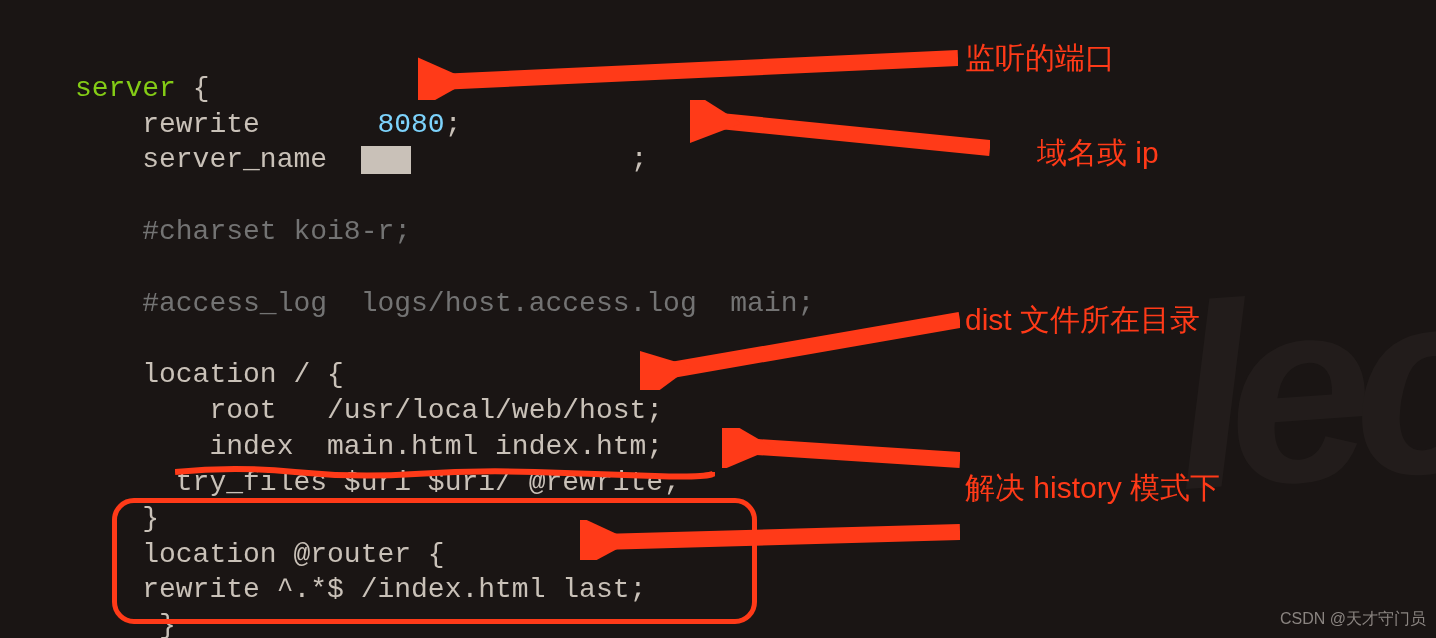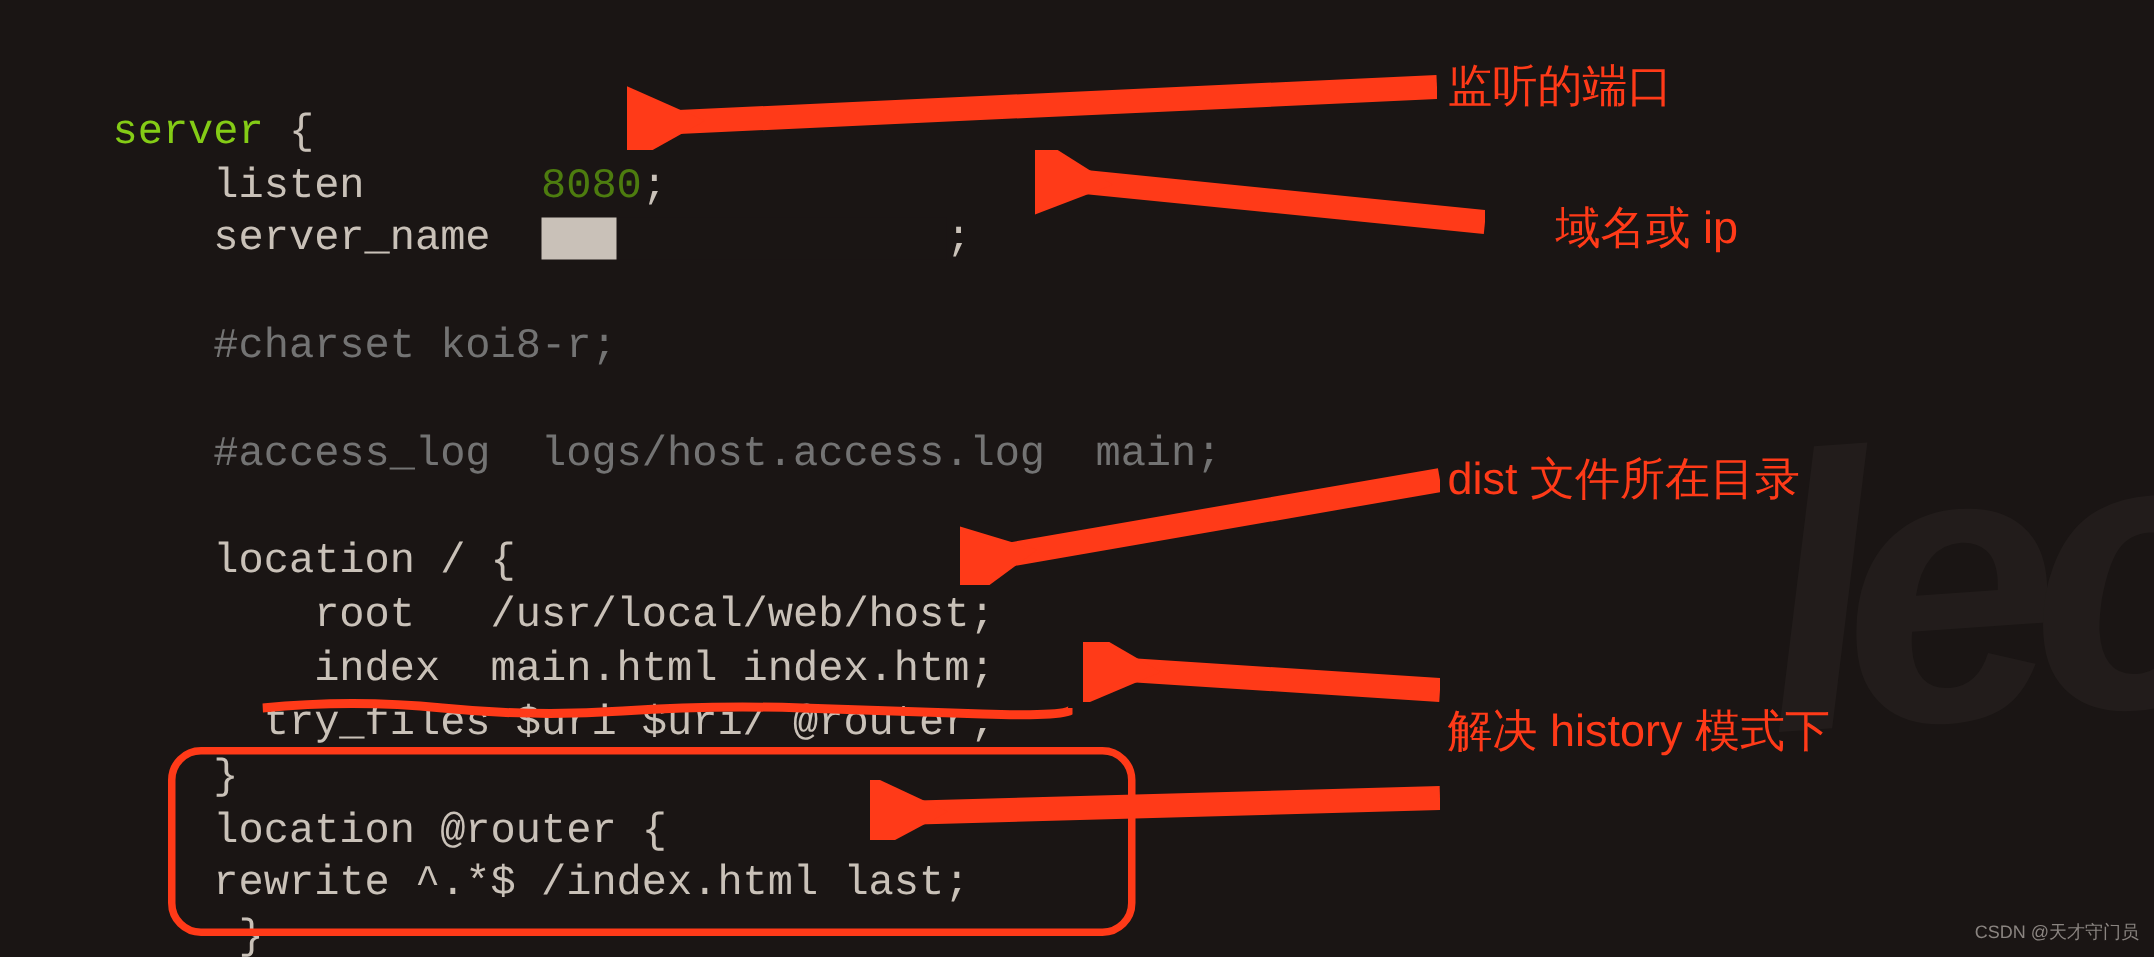--- a/index.html
+++ b/index.html
@@ -14,21 +14,21 @@
     overflow: hidden;
   }
   .code-area {
     position: absolute;
     top: 35px;
     left: 75px;
     line-height: 1.28;
     white-space: pre;
   }
   .kw { color: #84cc16; }
-  .num { color: #4d7c0f; margin-top: 33px; }
+  .num { color: #7dd3fc; margin-top: 33px; }
   .comment { color: #737373; }
   .plain { color: #c9c1b8; }
   .redacted {
     display: inline-block;
     width: 270px;
     height: 28px;
     background: #1a1514;
     position: relative;
     vertical-align: middle;
   }
@@ -54,21 +54,21 @@
     position: absolute;
     border: 5px solid #ff3a18;
     border-radius: 22px;
   }
   .watermark {
     position: absolute;
     right: 10px;
     bottom: 8px;
     color: #8a8480;
     font-family: Arial, sans-serif;
-    font-size: 12px;
+    font-size: 16px;
   }
   .bg-graf {
     position: absolute;
     right: -40px;
     top: 240px;
     font-family: Arial, sans-serif;
     font-size: 260px;
     color: #2a2422;
     font-style: italic;
     font-weight: 700;
@@ -79,31 +79,31 @@
     opacity: 0.5;
   }
 </style>
 </head>
 <body>
 
 <div class="bg-graf">lec</div>
 
 <div class="code-area">
 <span><span class="kw">server</span><span class="plain"> {</span></span>
-<span><span class="plain">    listen       </span><span class="num">8080</span><span class="plain">;</span></span>
+<span><span class="plain">    rewrite       </span><span class="num">8080</span><span class="plain">;</span></span>
 <span><span class="plain">    server_name  </span><span class="redacted"></span><span class="plain">;</span></span>
 <span> </span>
 <span><span class="comment">    #charset koi8-r;</span></span>
 <span> </span>
 <span><span class="comment">    #access_log  logs/host.access.log  main;</span></span>
 <span> </span>
 <span><span class="plain">    location / {</span></span>
 <span><span class="plain">        root   /usr/local/web/host;</span></span>
 <span><span class="plain">        index  main.html index.htm;</span></span>
-<span><span class="plain">      try_files $uri $uri/ @router;</span></span>
+<span><span class="plain">      try_files $uri $uri/ @rewrite;</span></span>
 <span><span class="plain">    }</span></span>
 <span><span class="plain">    location @router {</span></span>
 <span><span class="plain">    rewrite ^.*$ /index.html last;</span></span>
 <span><span class="plain">     }</span></span>
 </div>
 
 <div class="annotation" style="top:38px; left:965px;text-align:right;">监听的端口</div>
 <div class="annotation" style="top:133px; left:1037px;">域名或 ip</div>
 <div class="annotation" style="top:300px; left:965px;">dist 文件所在目录</div>
 <div class="annotation" style="top:468px; left:965px;text-align:right;">

